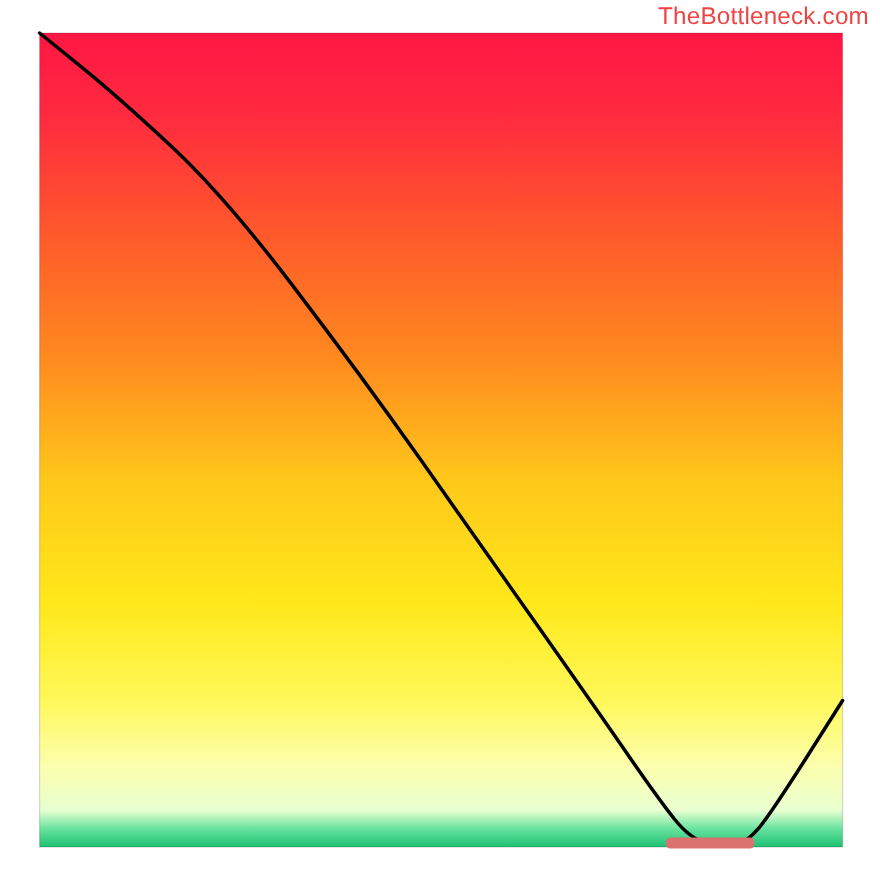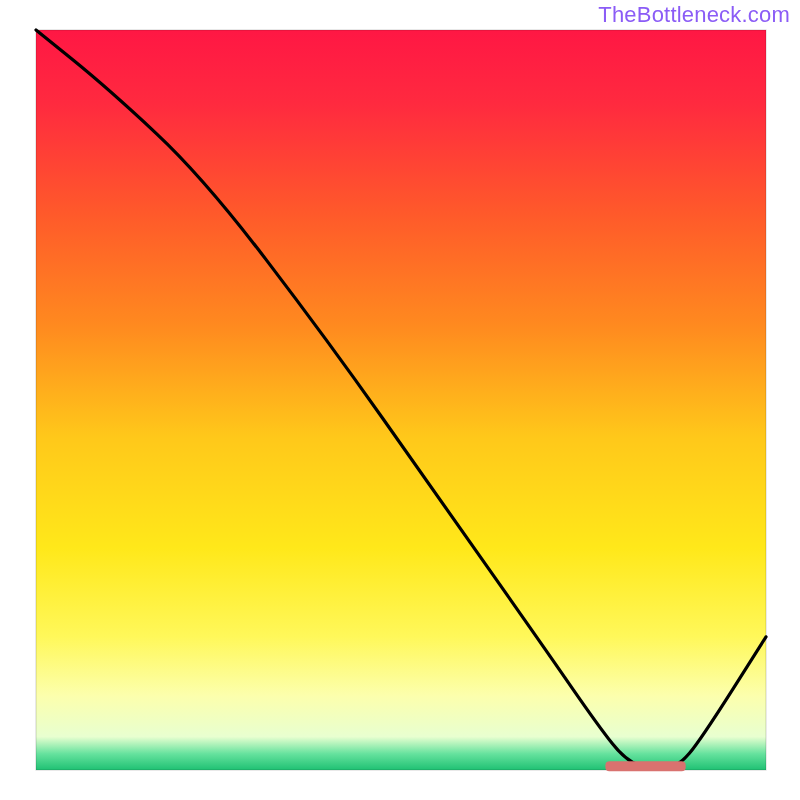--- a/index.html
+++ b/index.html
@@ -13,21 +13,21 @@
   }
   .wrap {
     position: relative;
     width: 800px;
     height: 800px;
   }
   .watermark {
     position: absolute;
     top: 2px;
     right: 10px;
-    color: #8b5cf6;
+    color: #ef4444;
     font-size: 22px;
     font-weight: 500;
     letter-spacing: 0.2px;
   }
   svg {
     display: block;
   }
 </style>
 </head>
 <body>

